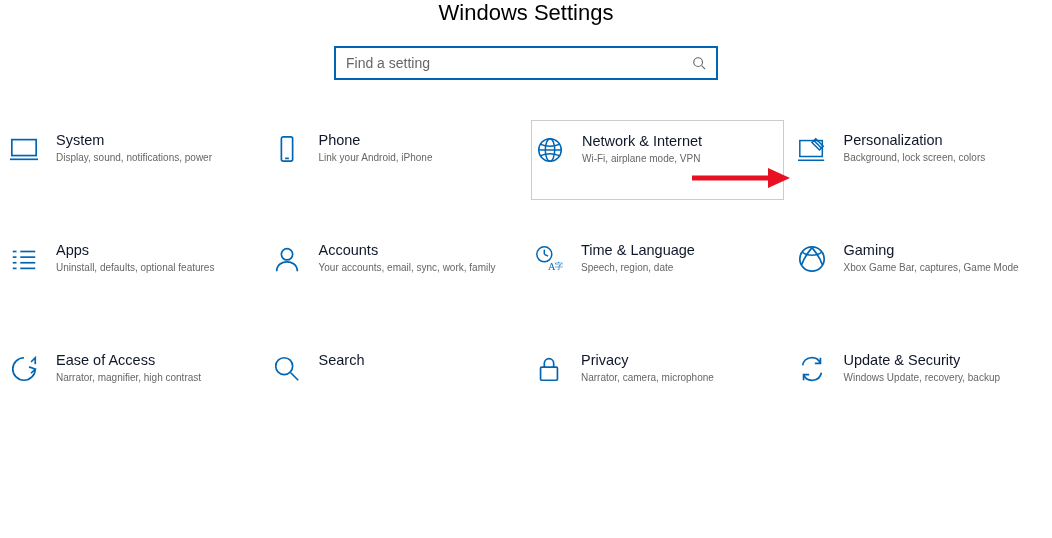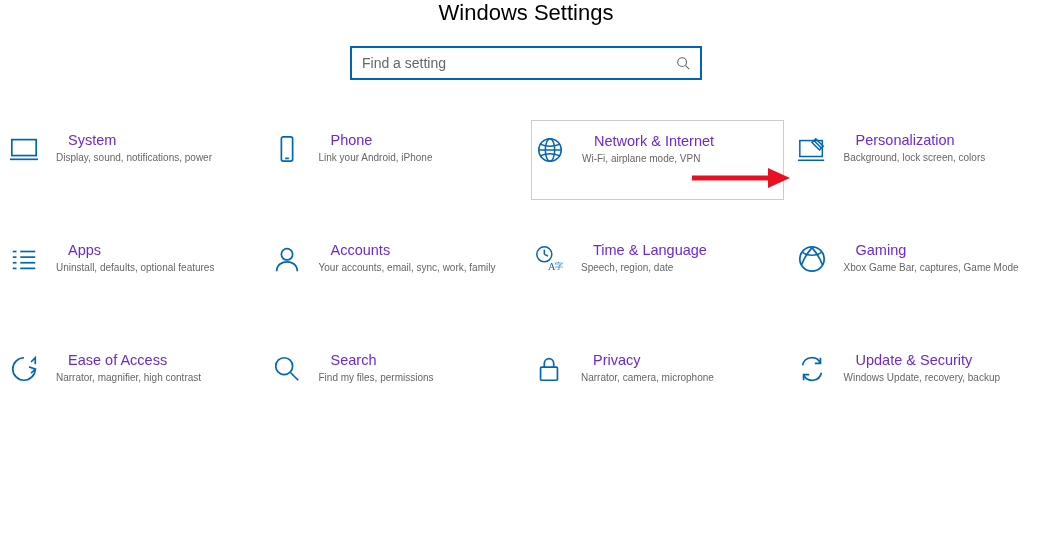--- a/index.html
+++ b/index.html
@@ -16,21 +16,21 @@
       font-weight: 400;
       text-align: center;
       padding-bottom: 20px;
     }
     .search-wrap {
       display: flex;
       justify-content: center;
       padding-bottom: 40px;
     }
     .search-box {
-      width: 352px;
+      width: 384px;
       height: 34px;
       border: 2px solid #0066b4;
       display: flex;
       align-items: center;
       padding: 0 10px;
     }
     .search-input {
       flex: 1;
       border: none;
       outline: none;
@@ -69,23 +69,22 @@
       color: #0066b4;
       display: flex;
       align-items: flex-start;
       justify-content: center;
       margin-top: 2px;
     }
     .tile-icon svg { width: 30px; height: 30px; }
     .tile-text { flex: 1; padding-right: 6px; }
     .tile-title {
       font-size: 14.5px;
-      color: #6d28d9;
+      color: #0f172a;
       margin-bottom: 3px;
-      margin-left: 12px;
     }
     .tile-desc {
       font-size: 10px;
       color: #666;
       line-height: 1.3;
     }
     .arrow {
       position: absolute;
       left: 690px;
       top: 166px;
@@ -249,21 +248,20 @@
 
   <div class="tile">
     <div class="tile-icon">
       <svg viewBox="0 0 32 32" fill="none" stroke="currentColor" stroke-width="1.8">
         <circle cx="13" cy="13" r="9"></circle>
           <line x1="20" y1="20" x2="28" y2="28"></line>
       </svg>
     </div>
     <div class="tile-text">
       <div class="tile-title">Search</div>
-      <div class="tile-desc">Find my files, permissions</div>
     </div>
   </div>
 
   <div class="tile">
     <div class="tile-icon">
       <svg viewBox="0 0 32 32" fill="none" stroke="currentColor" stroke-width="1.8">
         <rect x="7" y="14" width="18" height="14" rx="1"></rect>
         <path d="M11 14 V10 a5 5 0 0 1 10 0 V14"></path>
       </svg>
     </div>

